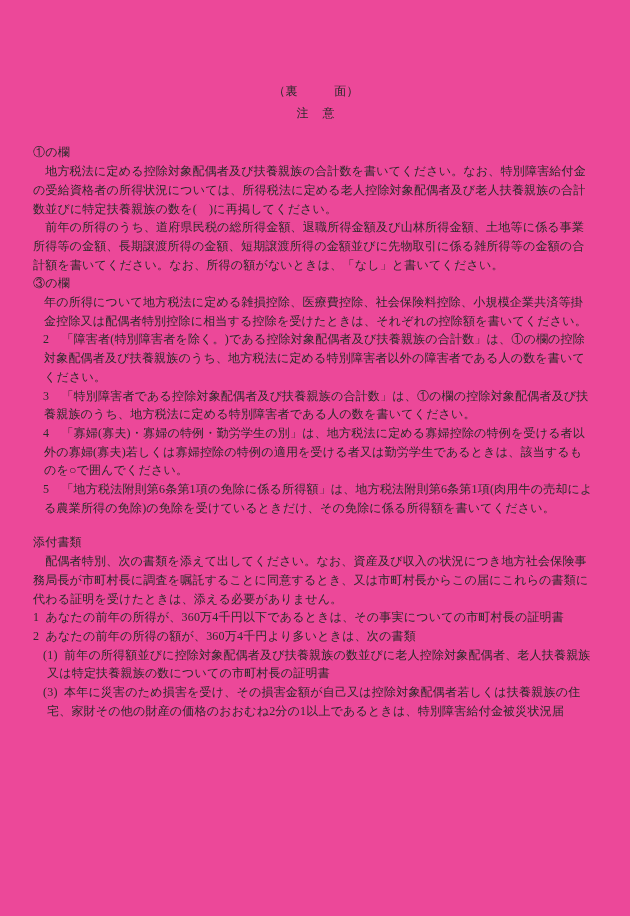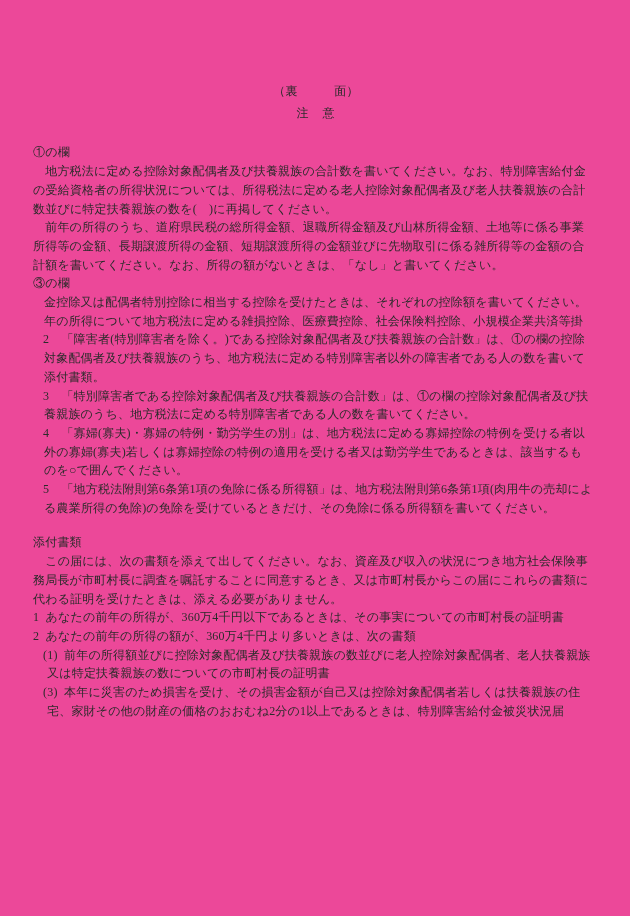--- a/index.html
+++ b/index.html
@@ -48,40 +48,40 @@
     <div class="ln">　地方税法に定める控除対象配偶者及び扶養親族の合計数を書いてください。なお、特別障害給付金</div>
     <div class="ln">の受給資格者の所得状況については、所得税法に定める老人控除対象配偶者及び老人扶養親族の合計</div>
     <div class="ln">数並びに特定扶養親族の数を(　)に再掲してください。</div>
 
     <div class="ln">　前年の所得のうち、道府県民税の総所得金額、退職所得金額及び山林所得金額、土地等に係る事業</div>
     <div class="ln">所得等の金額、長期譲渡所得の金額、短期譲渡所得の金額並びに先物取引に係る雑所得等の金額の合</div>
     <div class="ln">計額を書いてください。なお、所得の額がないときは、「なし」と書いてください。</div>
 
     <div class="ln">③の欄</div>
 
+    <div class="ln item-cont">年の所得について地方税法に定める雑損控除、医療費控除、社会保険料控除、小規模企業共済等掛</div>
     <div class="ln item-cont">金控除又は配偶者特別控除に相当する控除を受けたときは、それぞれの控除額を書いてください。</div>
-    <div class="ln item-cont">年の所得について地方税法に定める雑損控除、医療費控除、社会保険料控除、小規模企業共済等掛</div>
 
     <div class="ln item">2　「障害者(特別障害者を除く。)である控除対象配偶者及び扶養親族の合計数」は、①の欄の控除</div>
     <div class="ln item-cont">対象配偶者及び扶養親族のうち、地方税法に定める特別障害者以外の障害者である人の数を書いて</div>
-    <div class="ln item-cont">添付書類。</div>
+    <div class="ln item-cont">ください。</div>
 
     <div class="ln item">3　「特別障害者である控除対象配偶者及び扶養親族の合計数」は、①の欄の控除対象配偶者及び扶</div>
     <div class="ln item-cont">養親族のうち、地方税法に定める特別障害者である人の数を書いてください。</div>
 
     <div class="ln item"><span>4　</span><span class="u">「寡婦(寡夫)・寡婦の特例・勤労学生の別」</span><span>は、地方税法に定める寡婦控除の特例を受ける者以</span></div>
     <div class="ln item-cont">外の寡婦(寡夫)若しくは寡婦控除の特例の適用を受ける者又は勤労学生であるときは、該当するも</div>
     <div class="ln item-cont">のを○で囲んでください。</div>
 
     <div class="ln item">5　「地方税法附則第6条第1項の免除に係る所得額」は、地方税法附則第6条第1項(肉用牛の売却によ</div>
     <div class="ln item-cont">る農業所得の免除)の免除を受けているときだけ、その免除に係る所得額を書いてください。</div>
 
     <div class="ln attach-label">添付書類</div>
 
-    <div class="ln"><span>　この届には、次の書類を添えて出してください。なお、</span><span class="u">資産及び収入の状況につき地方社会保険事</span></div>
+    <div class="ln"><span>　配偶者特別、次の書類を添えて出してください。なお、</span><span class="u">資産及び収入の状況につき地方社会保険事</span></div>
     <div class="ln"><span class="u">務局長が市町村長に調査を嘱託することに同意するとき、</span><span>又は市町村長からこの届にこれらの書類に</span></div>
     <div class="ln">代わる証明を受けたときは、添える必要がありません。</div>
 
     <div class="ln">1  あなたの前年の所得が、360万4千円以下であるときは、その事実についての市町村長の証明書</div>
     <div class="ln">2  あなたの前年の所得の額が、360万4千円より多いときは、次の書類</div>
 
     <div class="ln a-sub">(1)  前年の所得額並びに控除対象配偶者及び扶養親族の数並びに老人控除対象配偶者、老人扶養親族</div>
     <div class="ln a-sub-cont">又は特定扶養親族の数についての市町村長の証明書</div>
 
 

